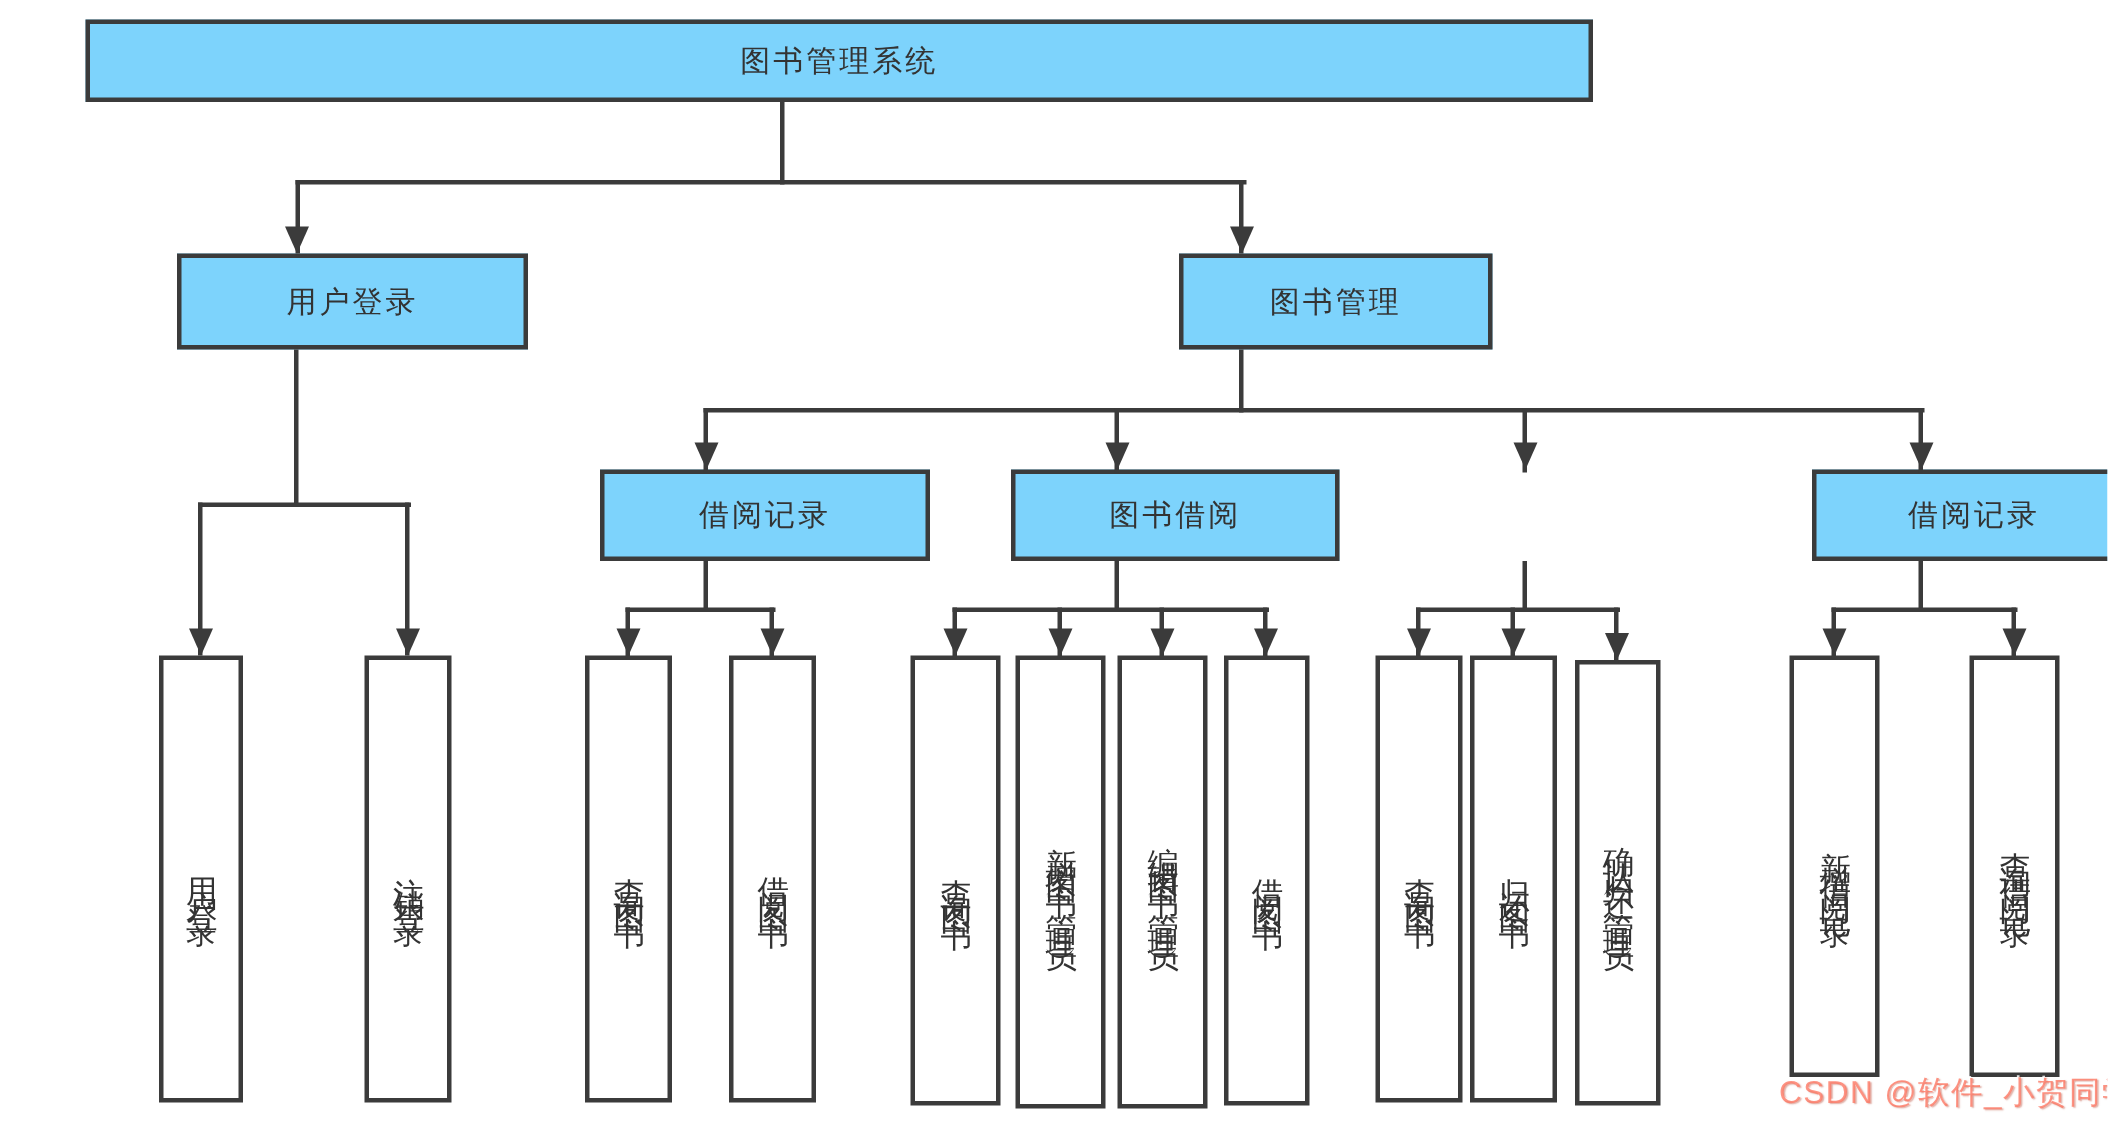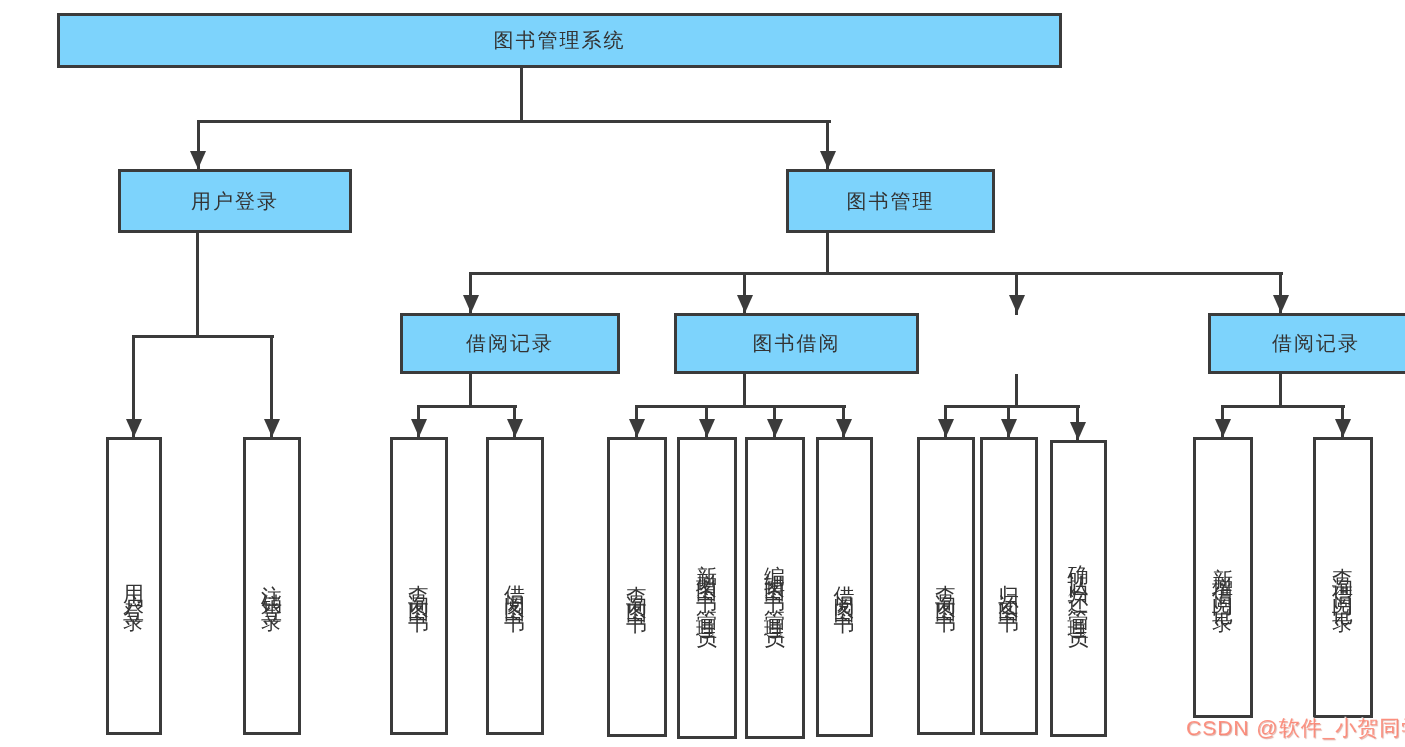--- a/index.html
+++ b/index.html
@@ -54,21 +54,21 @@
   </div>
 
   <div class="node" style="left:749px;top:169px;width:209px;height:64px">
     <span>图书管理</span>
   </div>
 
   <div class="node" style="left:363px;top:313px;width:220px;height:61px">
     <span>借阅记录</span>
   </div>
 
-  <div class="node" style="left:637px;top:313px;width:245px;height:61px">
+  <div class="node" style="left:637px;top:313px;width:219px;height:61px">
     <span>图书借阅</span>
   </div>
 
 
   <div class="node" style="left:1171px;top:313px;width:216px;height:61px">
     <span>借阅记录</span>
   </div>
 
   <div class="leaf" style="left:106px;top:437px;width:56px;height:298px">
     <span class="vtext">用户登录</span>

